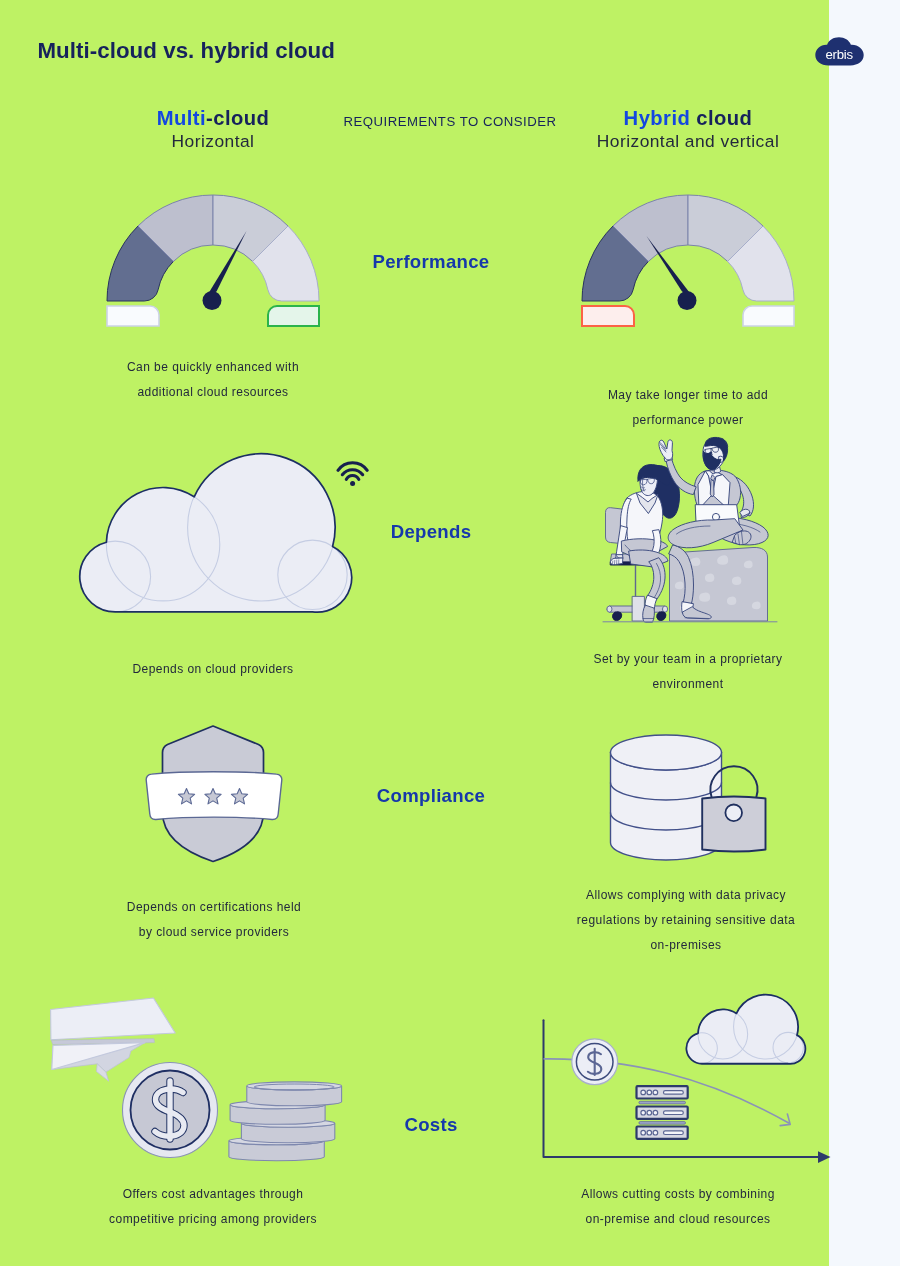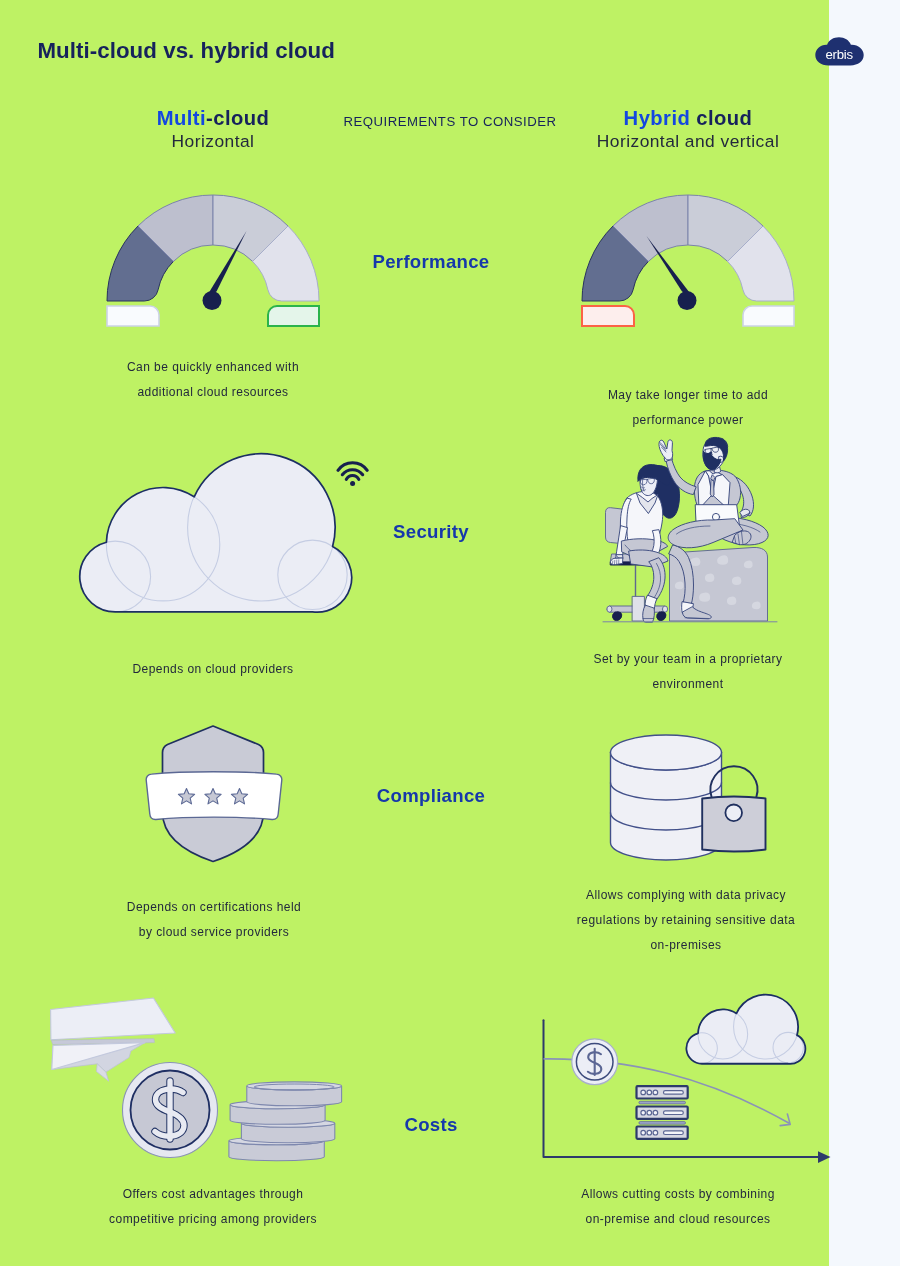--- a/index.html
+++ b/index.html
@@ -242,21 +242,21 @@
     <path d="M 118 95 C 102 94.5 87 98.5 79 104 C 71.5 109 71 116 79 120 C 88 124.5 104 123.5 118 117.5 L 148 105 L 140 94 Z" fill="#c5c7d3" stroke="#3b4a7e"></path>
     <path d="M 115 101 C 100 101 88 104 81.5 109" stroke="#3b4a7e" stroke-width="0.7" fill="none"></path>
 
     <path d="M 140 110 C 143.5 106.5 148.5 105 152.5 106.5 C 156 108 157 111.5 155 115 C 153 118.5 148.5 120.5 144 119.5 L 137.5 117.5 Z" fill="#c5c7d3" stroke="#3b4a7e"></path>
     <path d="M 139.5 111.5 L 141 119 M 143 109 L 144.5 119.8 M 146.5 107 L 148 119.8" stroke="#3b4a7e" stroke-width="0.7" fill="none"></path>
   </g>
 
   <path d="M 8 196.8 L 182 196.8" stroke="#7b84a8" stroke-width="1"></path>
 </g>
 </svg>
-  <div class="center-label" style="top:521px;">Security</div>
+  <div class="center-label" style="top:521px;">Depends</div>
   <div class="caption" style="left:535px;top:647px;width:306px;"><span>Set by your team in a proprietary</span><br><span>environment</span></div>
   <div class="caption" style="left:60px;top:657px;width:306px;"><span>Depends on cloud providers</span></div>
 
   <svg class="abs" style="left:144px;top:722px;" width="140" height="144" viewBox="0 0 140 144">
     <path d="M 69 4 L 114.5 22.5 A 9 9 0 0 1 119.5 30.5 L 119.5 90 C 119.5 112 103 128 69 139.5 C 35 128 18.5 112 18.5 90 L 18.5 30.5 A 9 9 0 0 1 23.5 22.5 Z" fill="#c9cbd6" stroke="#20305f" stroke-width="1.7" stroke-linejoin="round"></path>
     <path d="M 2.2 58.0 C 2.0 54.8 4.0 52.3 7.6 52.1 C 40 48.9 98 48.9 132.4 52.1 C 136.0 52.3 138.0 54.8 137.8 58.0 L 134.2 92.0 C 133.9 95.4 131.7 97.7 128.1 97.5 C 96 94.3 44 94.3 11.9 97.5 C 8.3 97.7 6.1 95.4 5.8 92.0 Z" fill="#ffffff" stroke="#5b6894" stroke-width="1.4" stroke-linejoin="round"></path>
     <g fill="#c6c8d4" stroke="#5b6894" stroke-width="1.1" stroke-linejoin="round">
       <path d="M 42.5 66.5 L 44.8 71.8 L 50.6 72.4 L 46.2 76.2 L 47.5 81.9 L 42.5 78.9 L 37.5 81.9 L 38.8 76.2 L 34.4 72.4 L 40.2 71.8 Z"></path>
       <path d="M 69.0 66.5 L 71.3 71.8 L 77.1 72.4 L 72.7 76.2 L 74.0 81.9 L 69.0 78.9 L 64.0 81.9 L 65.3 76.2 L 60.9 72.4 L 66.7 71.8 Z"></path>
       <path d="M 95.5 66.5 L 97.8 71.8 L 103.6 72.4 L 99.2 76.2 L 100.5 81.9 L 95.5 78.9 L 90.5 81.9 L 91.8 76.2 L 87.4 72.4 L 93.2 71.8 Z"></path>

